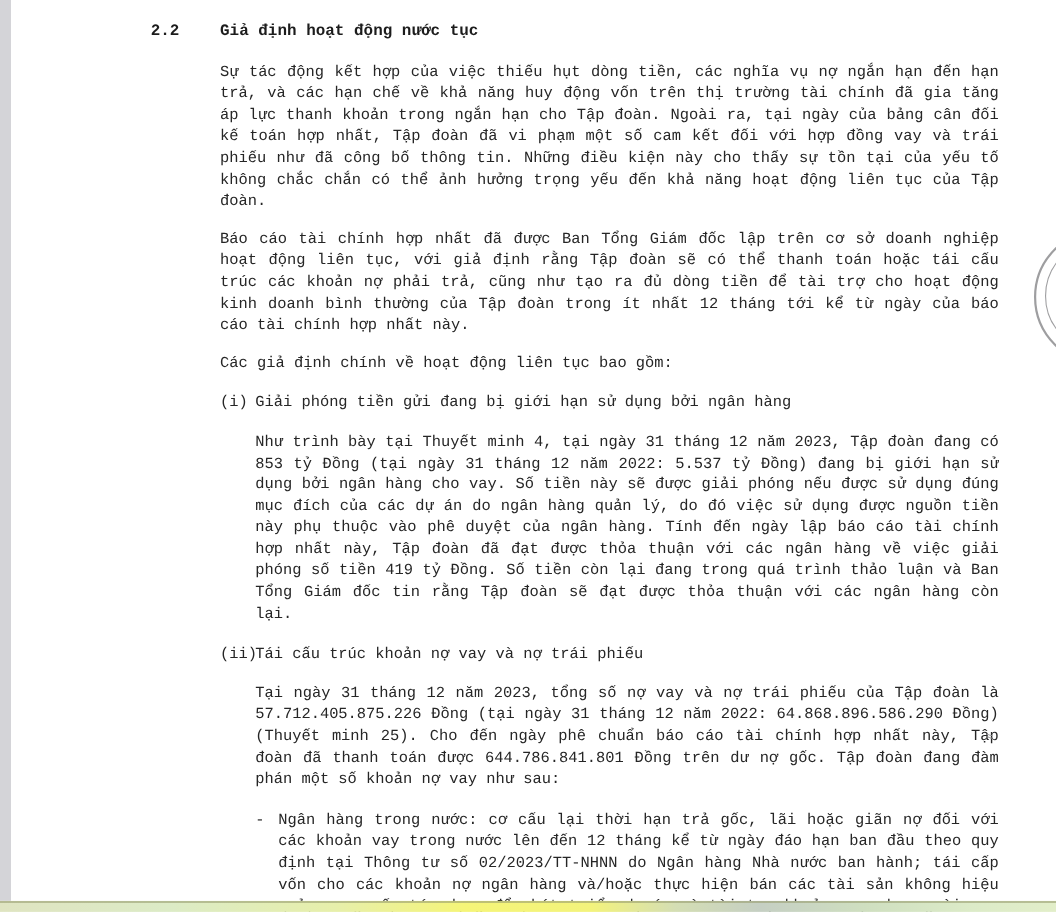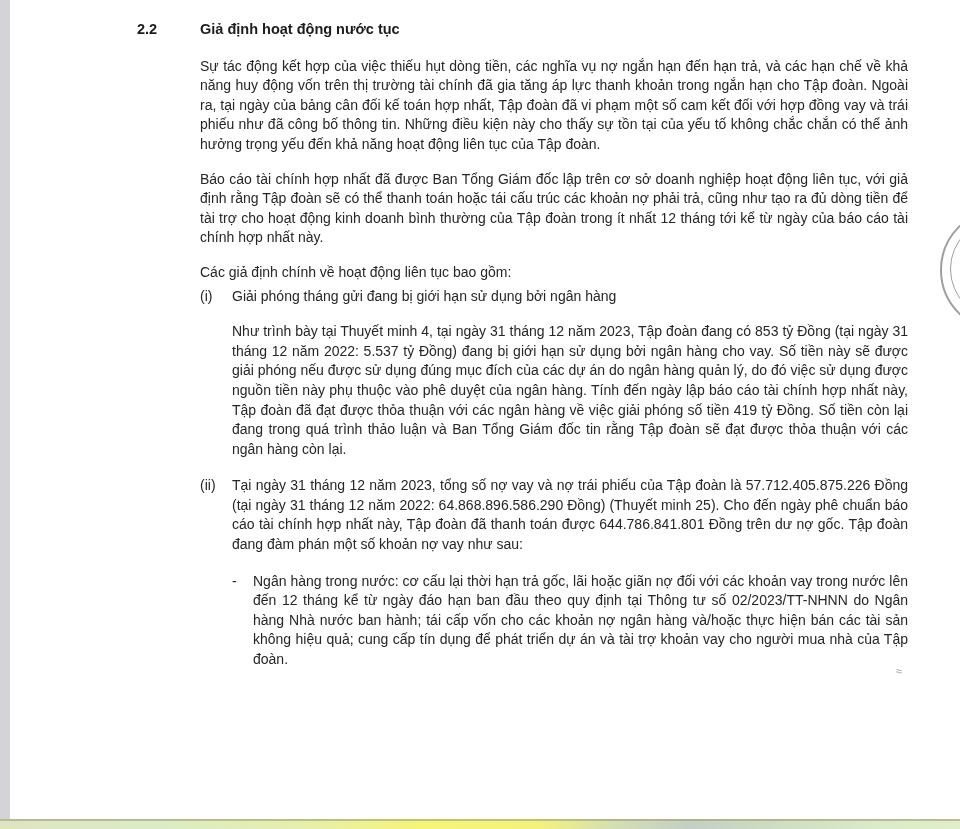--- a/index.html
+++ b/index.html
@@ -12,20 +12,21 @@
     font-family: "Liberation Sans", "DejaVu Sans", sans-serif;
   }
   .page {
     position: relative;
     width: 820px;
     height: 829px;
     background: #ffffff;
     color: #262626;
     font-size: 14px;
     line-height: 19.6px;
+    font-family: Liberation Mono, monospace;
   }
   
   .scan-edge-left {
     position: absolute;
     left: 0; top: 0;
     width: 10px;
     height: 819px;
     background: #d4d4d8;
   }
   .scan-bottom-bar {
@@ -72,21 +73,21 @@
   }
   .heading .h-num {
     position: absolute;
     left: -63px;
     top: 0;
   }
   .para {
     margin: 0 0 15px 0;
     text-align: justify;
   }
-  .para.intro { margin-bottom: 4px; }
+  .para.intro { margin-bottom: 16px; }
   .list-item-head {
     position: relative;
     margin: 0 0 16px 0;
     padding-left: 32px;
   }
   .list-item-head .marker {
     position: absolute;
     left: 0;
     top: 0;
   }
@@ -119,27 +120,28 @@
     </div>
 
     <p class="para">Sự tác động kết hợp của việc thiếu hụt dòng tiền, các nghĩa vụ nợ ngắn hạn đến hạn trả, và các hạn chế về khả năng huy động vốn trên thị trường tài chính đã gia tăng áp lực thanh khoản trong ngắn hạn cho Tập đoàn. Ngoài ra, tại ngày của bảng cân đối kế toán hợp nhất, Tập đoàn đã vi phạm một số cam kết đối với hợp đồng vay và trái phiếu như đã công bố thông tin. Những điều kiện này cho thấy sự tồn tại của yếu tố không chắc chắn có thể ảnh hưởng trọng yếu đến khả năng hoạt động liên tục của Tập đoàn.</p>
 
     <p class="para">Báo cáo tài chính hợp nhất đã được Ban Tổng Giám đốc lập trên cơ sở doanh nghiệp hoạt động liên tục, với giả định rằng Tập đoàn sẽ có thể thanh toán hoặc tái cấu trúc các khoản nợ phải trả, cũng như tạo ra đủ dòng tiền để tài trợ cho hoạt động kinh doanh bình thường của Tập đoàn trong ít nhất 12 tháng tới kể từ ngày của báo cáo tài chính hợp nhất này.</p>
 
     <p class="para intro">Các giả định chính về hoạt động liên tục bao gồm:</p>
 
     <div class="list-item-head">
       <span class="marker">(i)</span>
-      <span>Giải phóng tháng gửi đang bị giới hạn sử dụng bởi ngân hàng</span>
+      <span>Giải phóng tiền gửi đang bị giới hạn sử dụng bởi ngân hàng</span>
     </div>
 
     <p class="item-body">Như trình bày tại Thuyết minh 4, tại ngày 31 tháng 12 năm 2023, Tập đoàn đang có 853 tỷ Đồng (tại ngày 31 tháng 12 năm 2022: 5.537 tỷ Đồng) đang bị giới hạn sử dụng bởi ngân hàng cho vay. Số tiền này sẽ được giải phóng nếu được sử dụng đúng mục đích của các dự án do ngân hàng quản lý, do đó việc sử dụng được nguồn tiền này phụ thuộc vào phê duyệt của ngân hàng. Tính đến ngày lập báo cáo tài chính hợp nhất này, Tập đoàn đã đạt được thỏa thuận với các ngân hàng về việc giải phóng số tiền 419 tỷ Đồng. Số tiền còn lại đang trong quá trình thảo luận và Ban Tổng Giám đốc tin rằng Tập đoàn sẽ đạt được thỏa thuận với các ngân hàng còn lại.</p>
 
     <div class="list-item-head">
       <span class="marker">(ii)</span>
+      <span>Tái cấu trúc khoản nợ vay và nợ trái phiếu</span>
     </div>
 
     <p class="item-body">Tại ngày 31 tháng 12 năm 2023, tổng số nợ vay và nợ trái phiếu của Tập đoàn là 57.712.405.875.226 Đồng (tại ngày 31 tháng 12 năm 2022: 64.868.896.586.290 Đồng) (Thuyết minh 25). Cho đến ngày phê chuẩn báo cáo tài chính hợp nhất này, Tập đoàn đã thanh toán được 644.786.841.801 Đồng trên dư nợ gốc. Tập đoàn đang đàm phán một số khoản nợ vay như sau:</p>
 
     <div class="dash-bullet">
       <span class="marker">-</span>
       <span>Ngân hàng trong nước: cơ cấu lại thời hạn trả gốc, lãi hoặc giãn nợ đối với các khoản vay trong nước lên đến 12 tháng kể từ ngày đáo hạn ban đầu theo quy định tại Thông tư số 02/2023/TT-NHNN do Ngân hàng Nhà nước ban hành; tái cấp vốn cho các khoản nợ ngân hàng và/hoặc thực hiện bán các tài sản không hiệu quả; cung cấp tín dụng để phát triển dự án và tài trợ khoản vay cho người mua nhà của Tập đoàn.</span>
     </div>
 
   </div>

